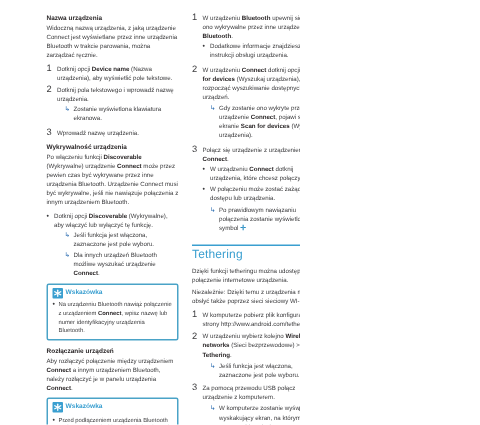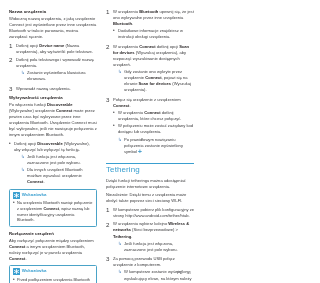--- a/index.html
+++ b/index.html
@@ -15,20 +15,21 @@
     color: #231f20;
     -webkit-font-smoothing: antialiased;
   }
 
   .page {
     position: relative;
     width: 200px;
     height: 283px;
     box-sizing: border-box;
     padding: 9px 8px 0 9px;
+    margin-left: 22px;
   }
 
   .columns {
     display: flex;
     gap: 9px;
     align-items: flex-start;
   }
   .col {
     width: 88px;
     flex: 0 0 88px;

